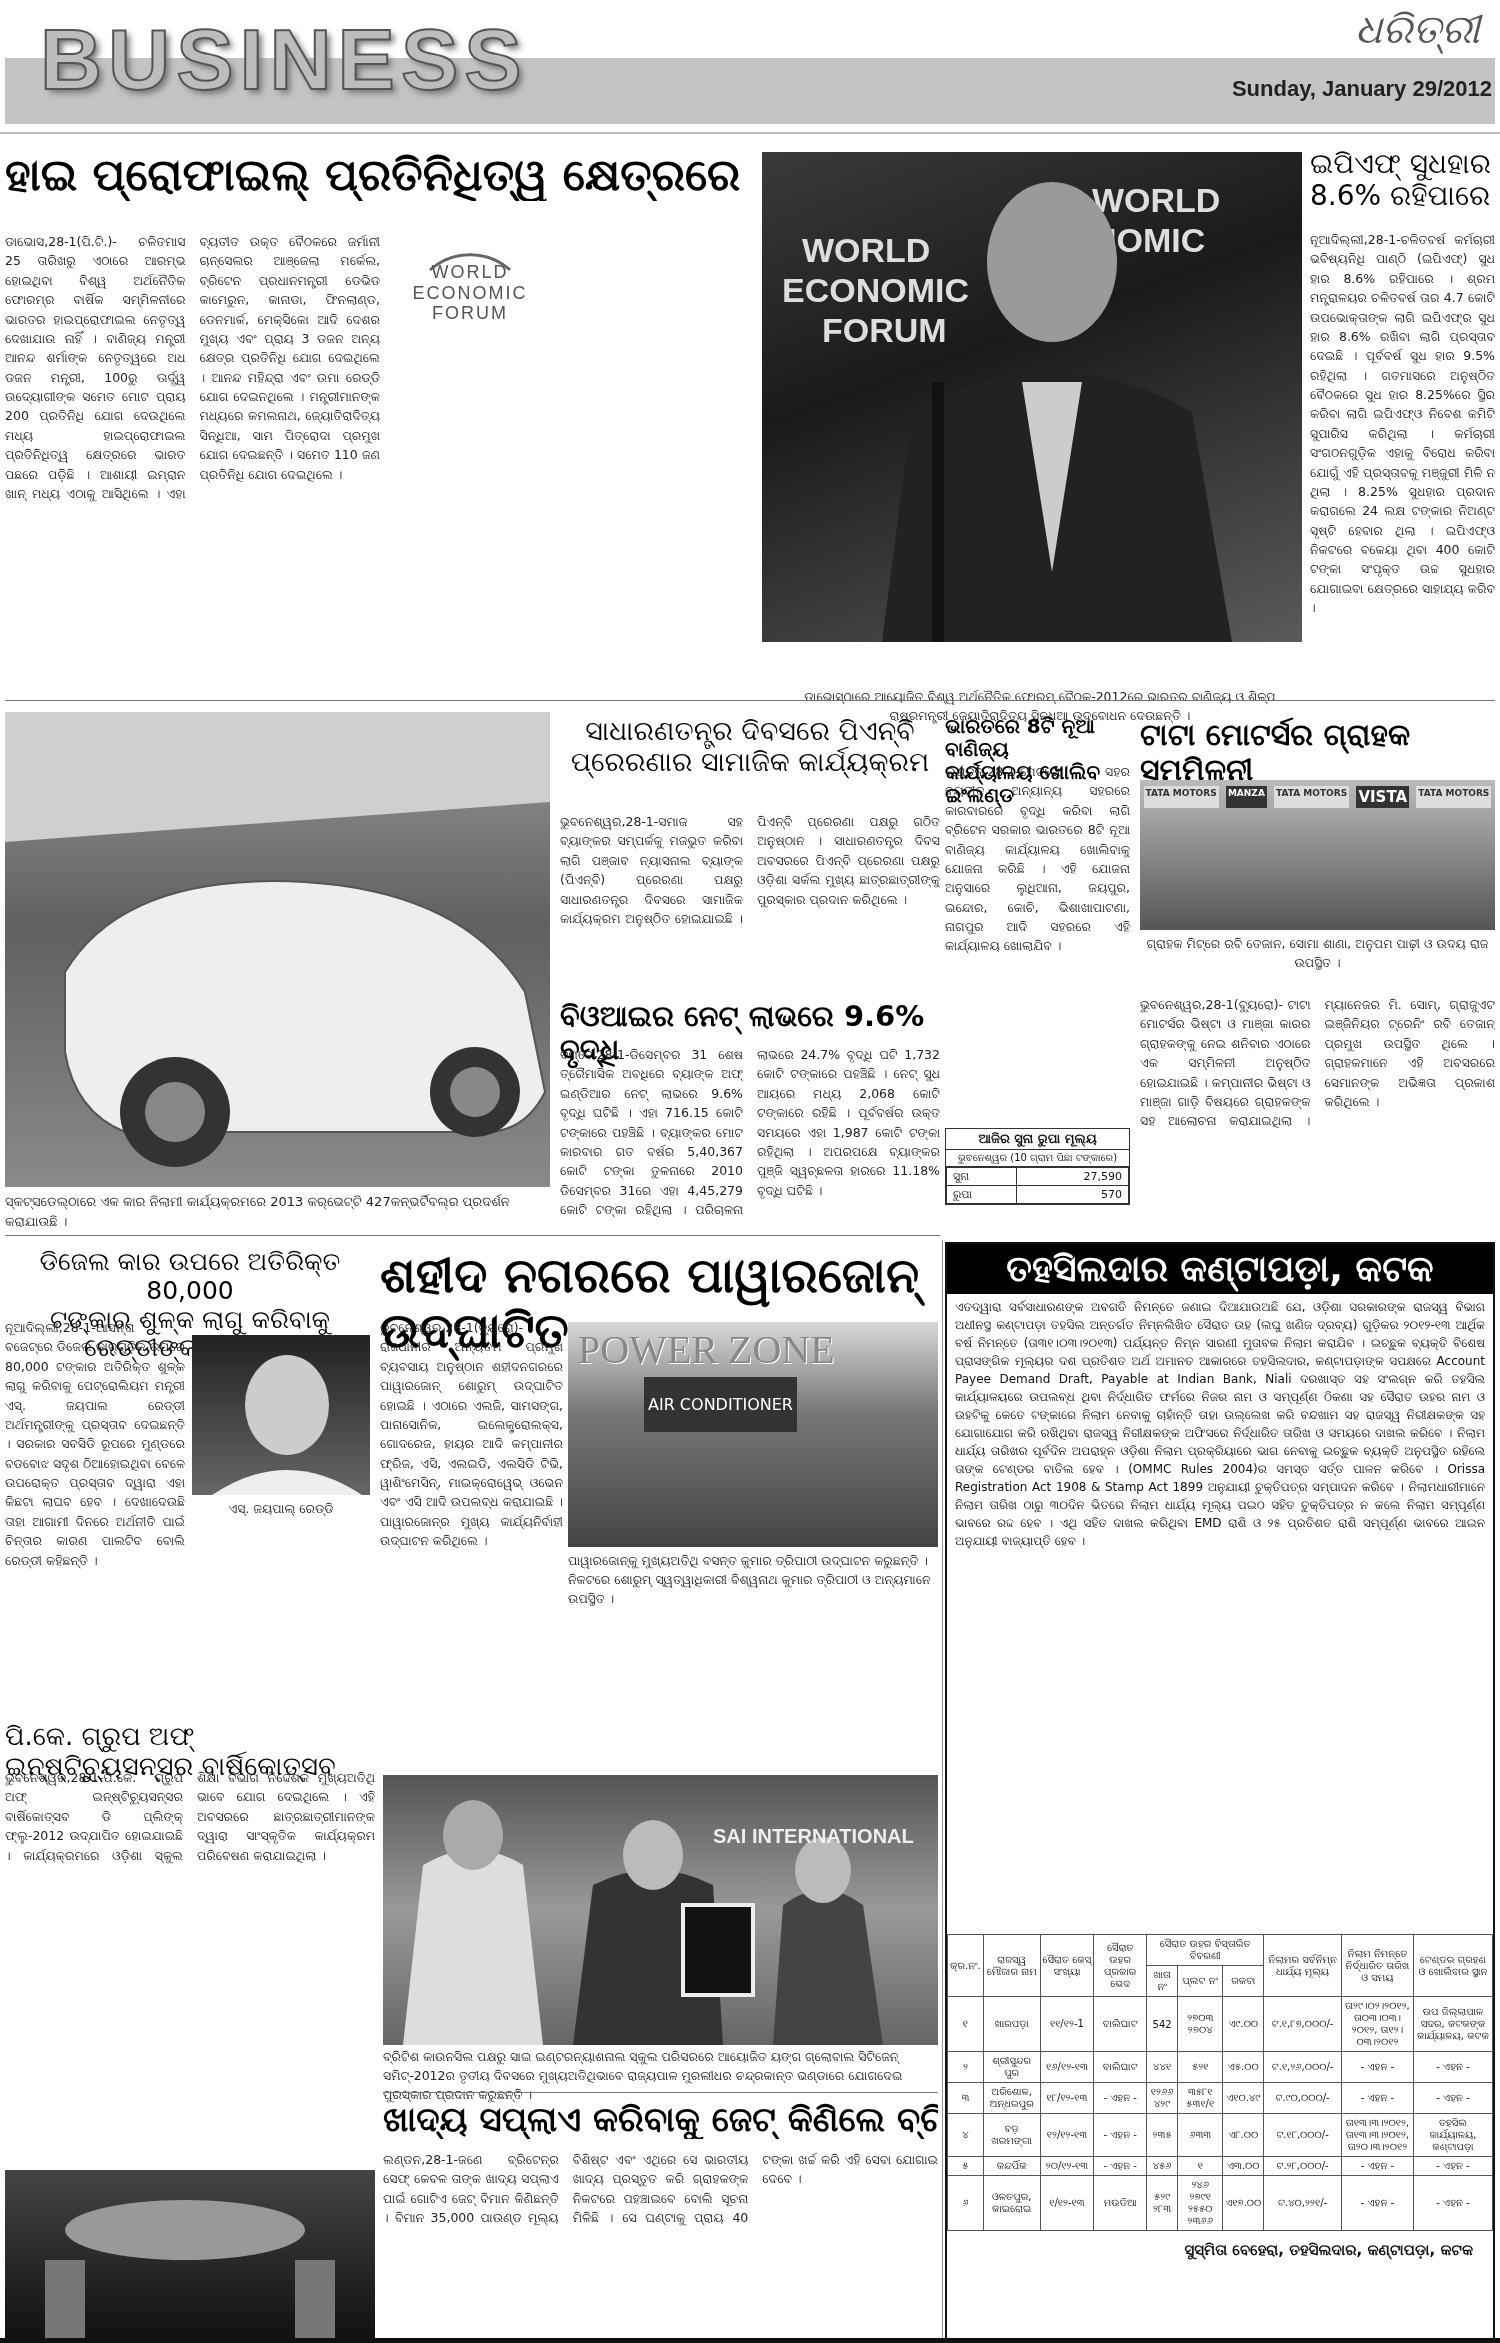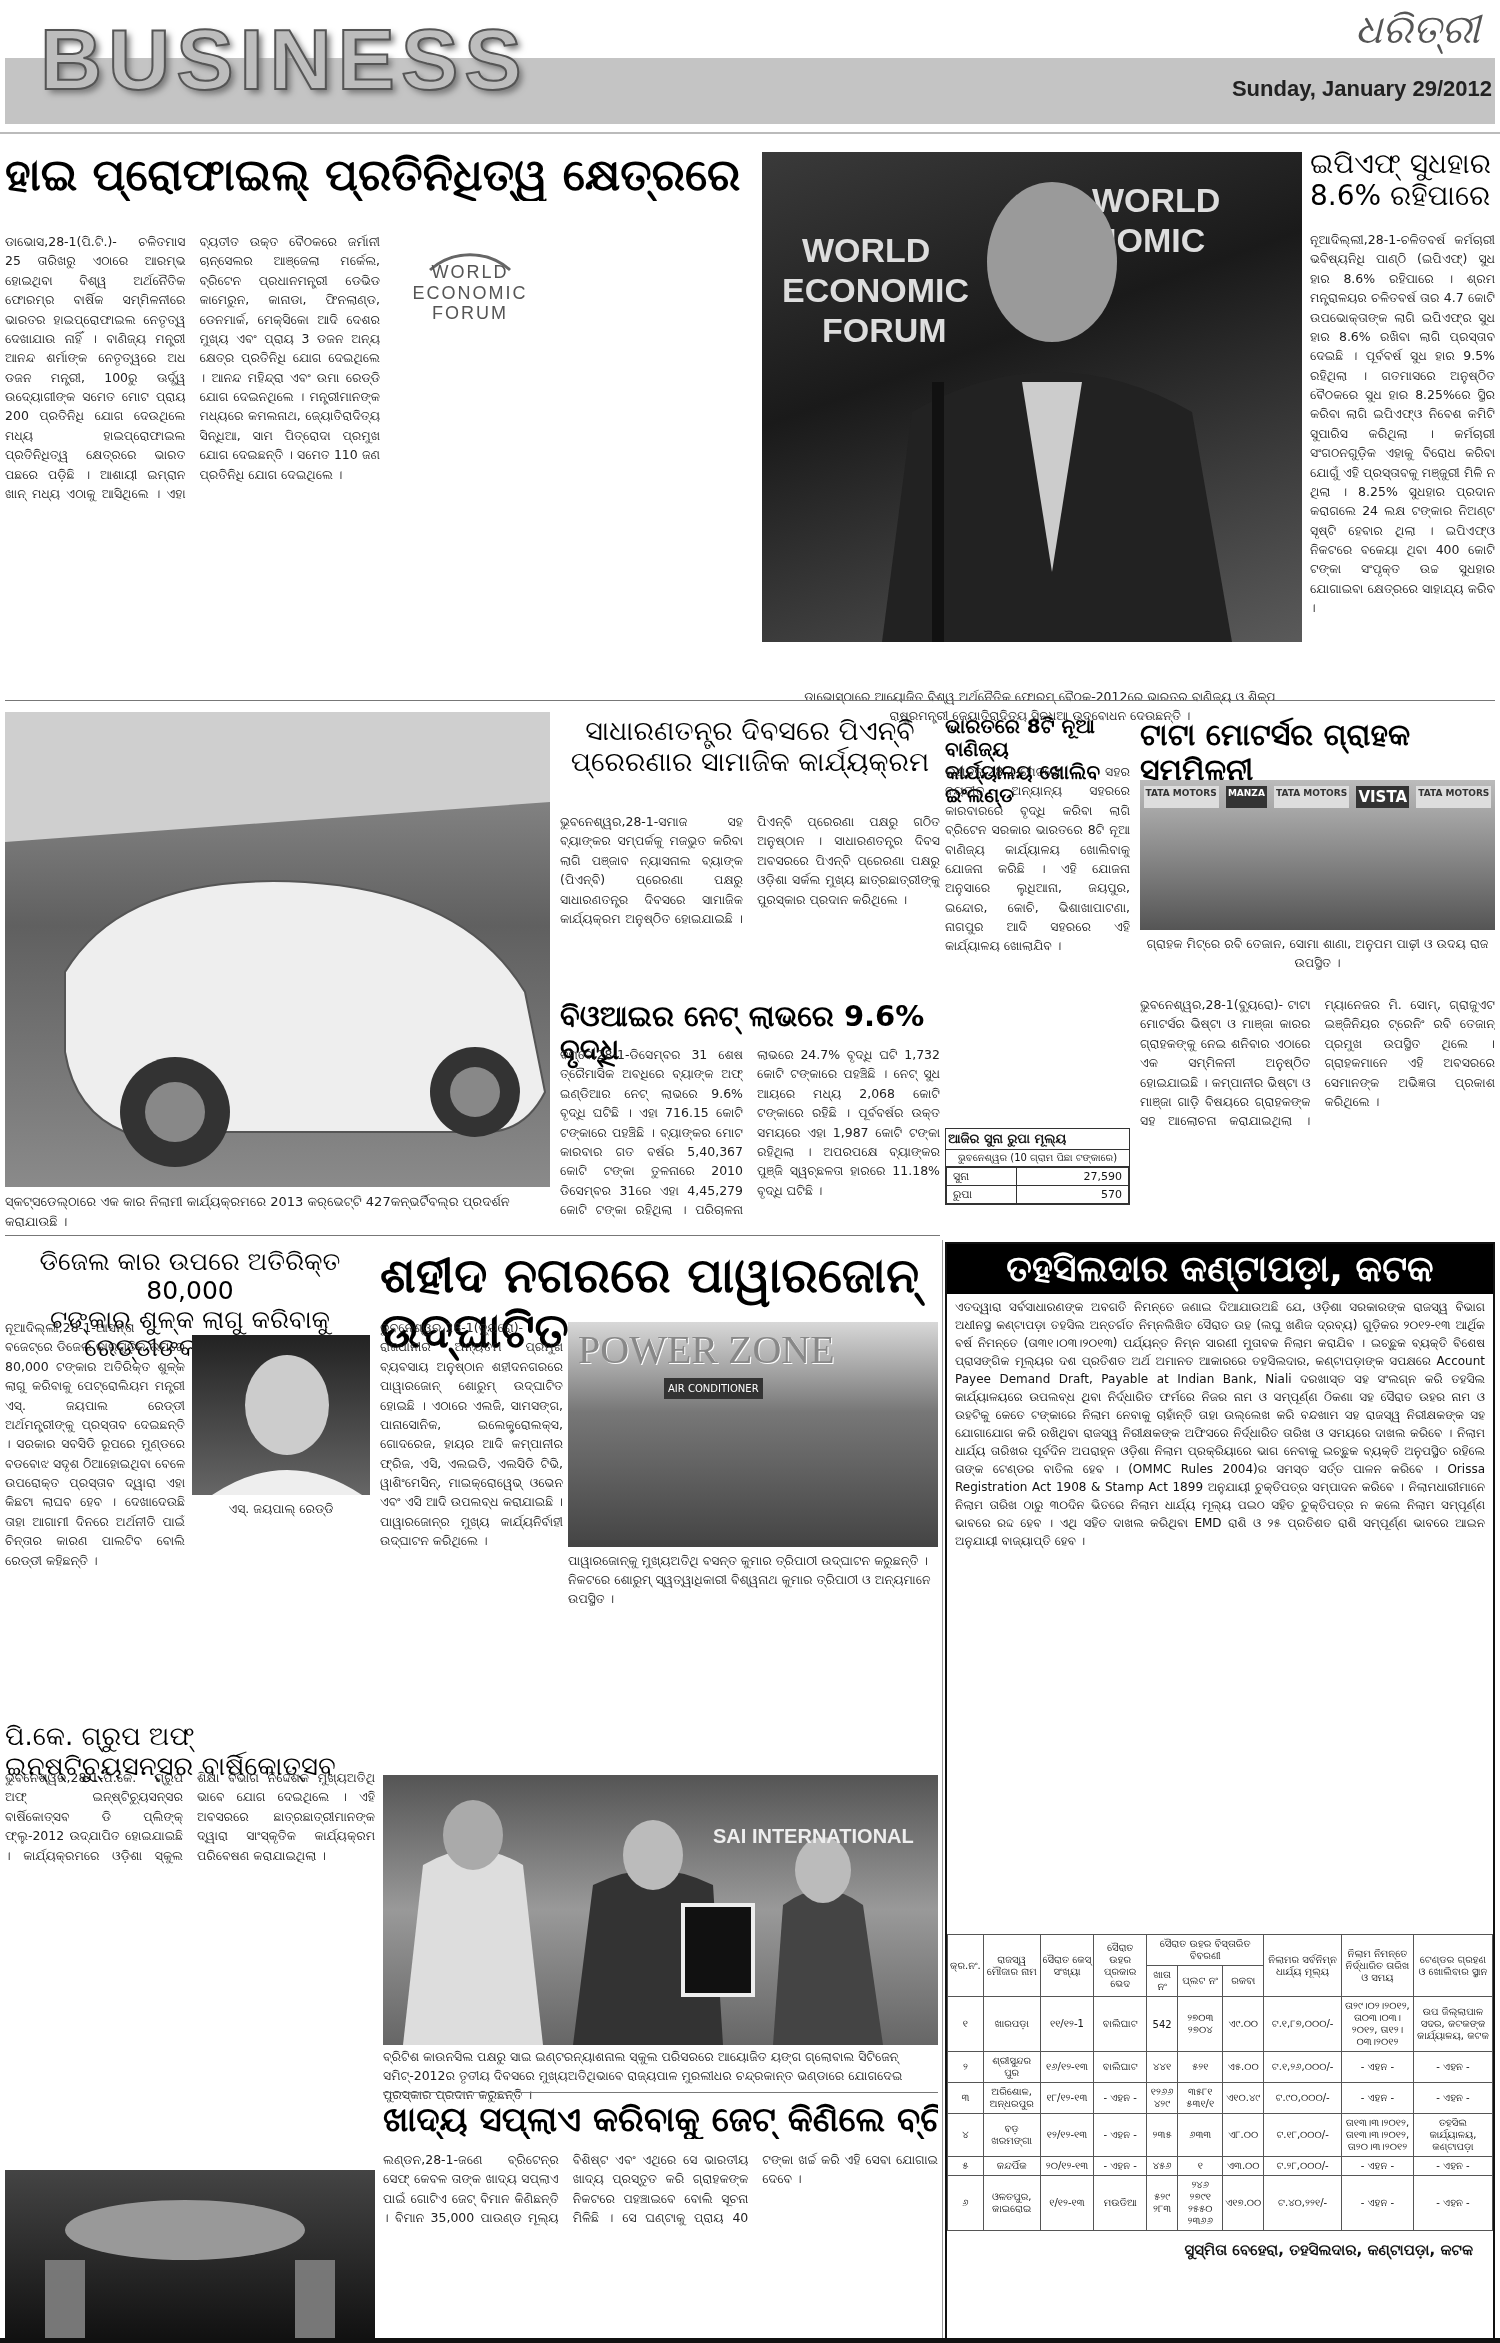--- a/index.html
+++ b/index.html
@@ -90,21 +90,21 @@
 <div class="abs headline" style="left:560px;top:1000px;width:380px;font-size:29px">ବିଓଆଇର ନେଟ୍ ଲାଭରେ 9.6% ବୃଦ୍ଧି</div>
 <div class="abs body" style="left:560px;top:1045px;width:380px;height:180px;column-count:2">ବମ୍ବେ,28-1-ଡିସେମ୍ବର 31 ଶେଷ ତ୍ରୈମାସିକ ଅବଧିରେ ବ୍ୟାଙ୍କ ଅଫ୍ ଇଣ୍ଡିଆର ନେଟ୍ ଲାଭରେ 9.6% ବୃଦ୍ଧି ଘଟିଛି । ଏହା 716.15 କୋଟି ଟଙ୍କାରେ ପହଞ୍ଚିଛି । ବ୍ୟାଙ୍କର ମୋଟ କାରବାର ଗତ ବର୍ଷର 5,40,367 କୋଟି ଟଙ୍କା ତୁଳନାରେ 2010 ଡିସେମ୍ବର 31ରେ ଏହା 4,45,279 କୋଟି ଟଙ୍କା ରହିଥିଲା । ପରିଚାଳନା ଲାଭରେ 24.7% ବୃଦ୍ଧି ଘଟି 1,732 କୋଟି ଟଙ୍କାରେ ପହଞ୍ଚିଛି । ନେଟ୍ ସୁଧ ଆୟରେ ମଧ୍ୟ 2,068 କୋଟି ଟଙ୍କାରେ ରହିଛି । ପୂର୍ବବର୍ଷର ଉକ୍ତ ସମୟରେ ଏହା 1,987 କୋଟି ଟଙ୍କା ରହିଥିଲା । ଅପରପକ୍ଷେ ବ୍ୟାଙ୍କର ପୁଞ୍ଜି ସ୍ୱଚ୍ଛଳତା ହାରରେ 11.18% ବୃଦ୍ଧି ଘଟିଛି ।</div>
 
 <div class="abs headline" style="left:945px;top:715px;width:185px;font-size:20px">
   <div>ଭାରତରେ 8ଟି ନୂଆ ବାଣିଜ୍ୟ</div>
   <div>କାର୍ଯ୍ୟାଳୟ ଖୋଲିବ ଇଂଲଣ୍ଡ</div>
 </div>
 <div class="abs body" style="left:945px;top:762px;width:185px;height:305px">ଲଣ୍ଡନ,28-1-ମେଟ୍ରୋ ସହର ବ୍ୟତୀତ ଅନ୍ୟାନ୍ୟ ସହରରେ କାରବାରରେ ବୃଦ୍ଧି କରିବା ଲାଗି ବ୍ରିଟେନ ସରକାର ଭାରତରେ 8ଟି ନୂଆ ବାଣିଜ୍ୟ କାର୍ଯ୍ୟାଳୟ ଖୋଲିବାକୁ ଯୋଜନା କରିଛି । ଏହି ଯୋଜନା ଅନୁସାରେ ଲୁଧିଆନା, ଜୟପୁର, ଇନ୍ଦୋର, କୋଚି, ଭିଶାଖାପାଟଣା, ନାଗପୁର ଆଦି ସହରରେ ଏହି କାର୍ଯ୍ୟାଳୟ ଖୋଲାଯିବ ।</div>
 
 <div class="abs" style="left:945px;top:1128px;width:185px;border:1px solid #333">
-  <div style="background:#fff;font-weight:bold;font-size:13px;text-align:left;padding:2px;border-bottom:1px solid #333">ଆଜିର ସୁନା ରୁପା ମୂଲ୍ୟ</div>
+  <div style="background:#fff;font-weight:bold;font-size:13px;text-align:center;padding:2px;border-bottom:1px solid #333">ଆଜିର ସୁନା ରୁପା ମୂଲ୍ୟ</div>
   <div style="font-size:10px;text-align:center;padding:2px;border-bottom:1px solid #333">ଭୁବନେଶ୍ୱର (10 ଗ୍ରାମ ପିଛା ଟଙ୍କାରେ)</div>
   <table class="gold-table">
     <tbody>
         <tr>
       <td>ସୁନା</td>
       <td style="text-align:right">27,590</td>
     </tr>
     <tr>
       <td>ରୁପା</td>
       <td style="text-align:right">570</td>
@@ -139,21 +139,21 @@
       <path d="M20 160 Q95 110 170 160 Z" fill="#eee"></path>
     </svg>
 </div>
 <div class="abs caption" style="left:192px;top:1500px;width:178px;text-align:center">ଏସ୍. ଜୟପାଲ୍ ରେଡ୍ଡି</div>
 <div class="abs body" style="left:192px;top:1525px;width:183px;height:175px"></div>
 
 <div class="abs headline" style="left:380px;top:1248px;width:560px;font-size:48px">ଶହୀଦ ନଗରରେ ପାୱାରଜୋନ୍ ଉଦ୍‌ଘାଟିତ</div>
 <div class="abs body" style="left:380px;top:1318px;width:183px;height:330px">ଭୁବନେଶ୍ୱର,28-1(ବ୍ୟୁରୋ)- ରାଜଧାନୀର ଅନ୍ୟତମ ପ୍ରମୁଖ ବ୍ୟବସାୟ ଅନୁଷ୍ଠାନ ଶହୀଦନଗରରେ ପାୱାରଜୋନ୍ ଶୋରୁମ୍ ଉଦ୍‌ଘାଟିତ ହୋଇଛି । ଏଠାରେ ଏଲଜି, ସାମସଙ୍ଗ, ପାନାସୋନିକ, ଇଲେକ୍ଟ୍ରୋଲକ୍ସ, ଗୋଦରେଜ, ହାୟର ଆଦି କମ୍ପାନୀର ଫ୍ରିଜ, ଏସି, ଏଲଇଡି, ଏଲସିଡି ଟିଭି, ୱାଶିଂମେସିନ୍, ମାଇକ୍ରୋୱେଭ୍ ଓଭେନ ଏବଂ ଏସି ଆଦି ଉପଲବ୍ଧ କରାଯାଇଛି । ପାୱାରଜୋନ୍‌ର ମୁଖ୍ୟ କାର୍ଯ୍ୟନିର୍ବାହୀ ଉଦ୍‌ଘାଟନ କରିଥିଲେ ।</div>
 <div class="abs photo" style="left:568px;top:1322px;width:370px;height:225px;background:linear-gradient(180deg,#d8d8d8,#777 40%,#444)">
   <div style="font-family:'Liberation Serif',serif;font-size:40px;color:#888;text-shadow:1px 1px 0 #fff;padding:4px 10px;white-space:nowrap">POWER ZONE</div>
-  <div style="font-size:10px;color:#fff;background:#333;display:inline-block;margin-left:96px;padding:5px 4px">AIR CONDITIONER</div>
+  <div style="font-size:16px;color:#fff;background:#333;display:inline-block;margin-left:76px;padding:18px 4px">AIR CONDITIONER</div>
 </div>
 <div class="abs caption" style="left:568px;top:1552px;width:370px">ପାୱାରଜୋନ୍‌କୁ ମୁଖ୍ୟଅତିଥି ବସନ୍ତ କୁମାର ତ୍ରିପାଠୀ ଉଦ୍‌ଘାଟନ କରୁଛନ୍ତି । ନିକଟରେ ଶୋରୁମ୍ ସ୍ୱତ୍ୱାଧିକାରୀ ବିଶ୍ୱନାଥ କୁମାର ତ୍ରିପାଠୀ ଓ ଅନ୍ୟମାନେ ଉପସ୍ଥିତ ।</div>
 <div class="abs body" style="left:568px;top:1600px;width:370px;height:100px;column-count:2"></div>
 
 <div class="abs headline" style="left:5px;top:1722px;width:375px;font-size:26px;font-weight:normal">ପି.କେ. ଗ୍ରୁପ ଅଫ୍ ଇନ୍‌ଷ୍ଟିଚ୍ୟୁସନ୍‌ସର ବାର୍ଷିକୋତ୍ସବ</div>
 <div class="abs body" style="left:5px;top:1768px;width:370px;height:395px;column-count:2">ଭୁବନେଶ୍ୱର,28-1-ପି.କେ. ଗ୍ରୁପ ଅଫ୍ ଇନ୍‌ଷ୍ଟିଚ୍ୟୁସନ୍‌ସର ବାର୍ଷିକୋତ୍ସବ ଡି ପ୍ଲିଙ୍କ୍ ଫ୍ଲୁ-2012 ଉଦ୍‌ଯାପିତ ହୋଇଯାଇଛି । କାର୍ଯ୍ୟକ୍ରମରେ ଓଡ଼ିଶା ସ୍କୁଲ ଶିକ୍ଷା ବିଭାଗ ନିର୍ଦ୍ଦେଶକ ମୁଖ୍ୟଅତିଥି ଭାବେ ଯୋଗ ଦେଇଥିଲେ । ଏହି ଅବସରରେ ଛାତ୍ରଛାତ୍ରୀମାନଙ୍କ ଦ୍ୱାରା ସାଂସ୍କୃତିକ କାର୍ଯ୍ୟକ୍ରମ ପରିବେଷଣ କରାଯାଇଥିଲା ।</div>
 <div class="abs photo" style="left:5px;top:2170px;width:370px;height:170px;background:linear-gradient(180deg,#444,#111)">
   <svg width="370" height="170">
       <ellipse cx="180" cy="60" rx="120" ry="30" fill="#999"></ellipse>
       <rect x="40" y="90" width="40" height="80" fill="#777"></rect>

